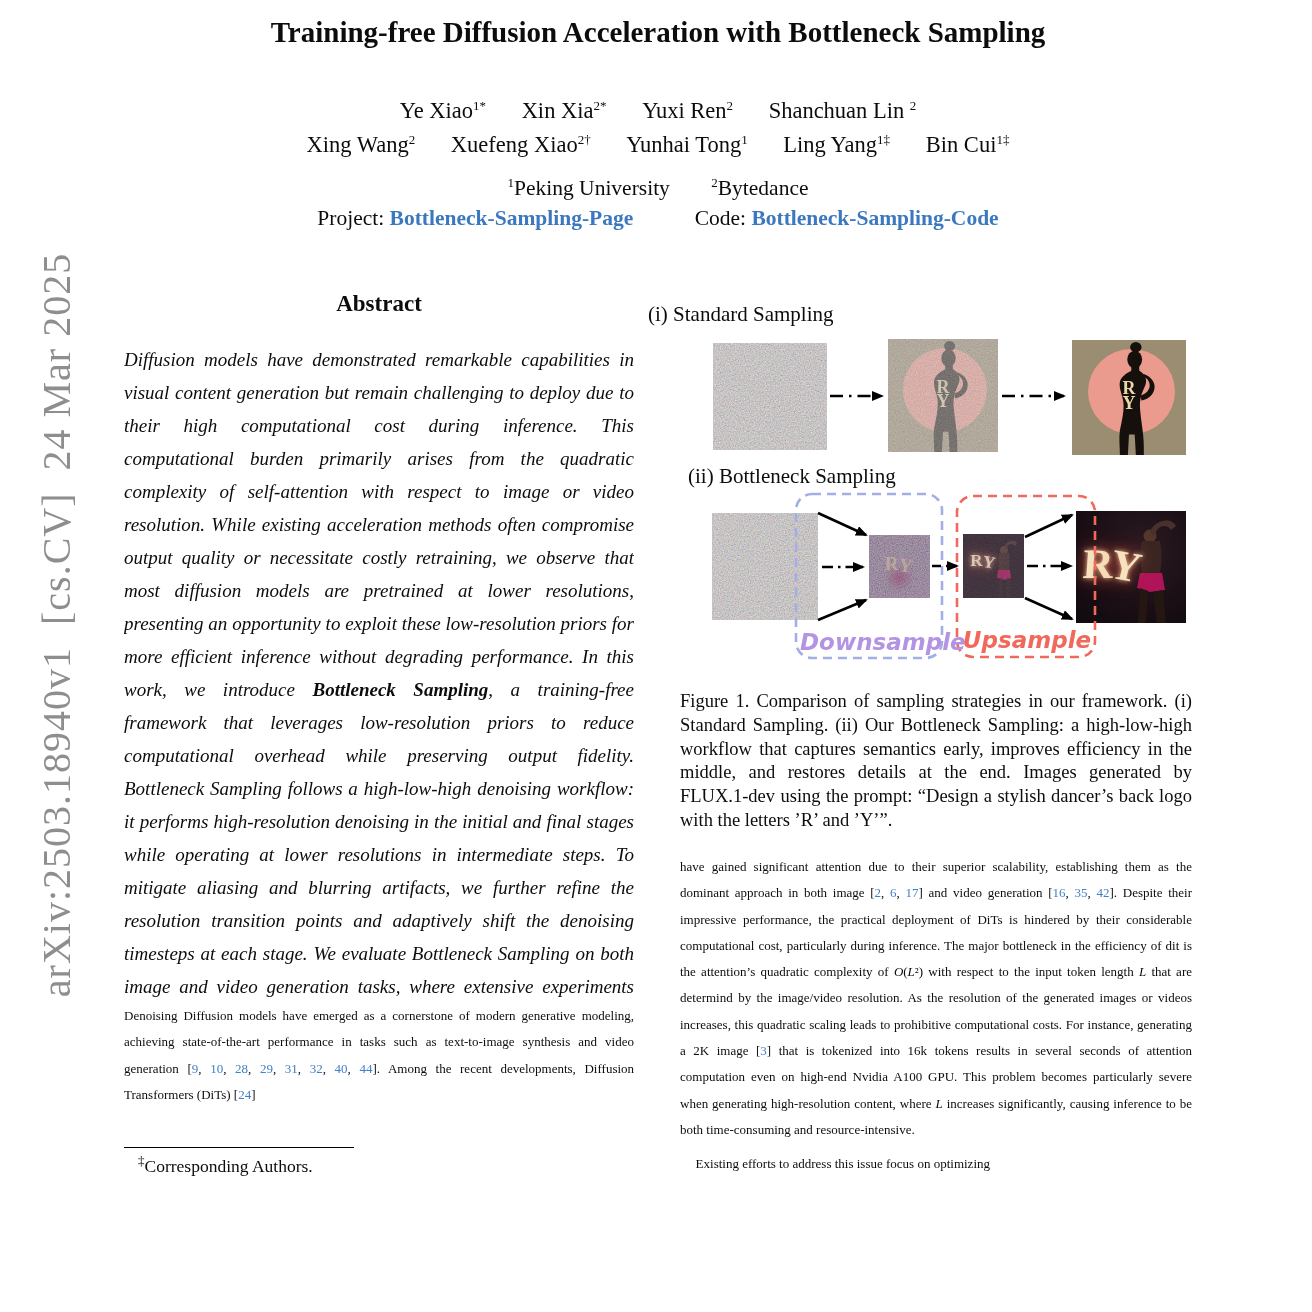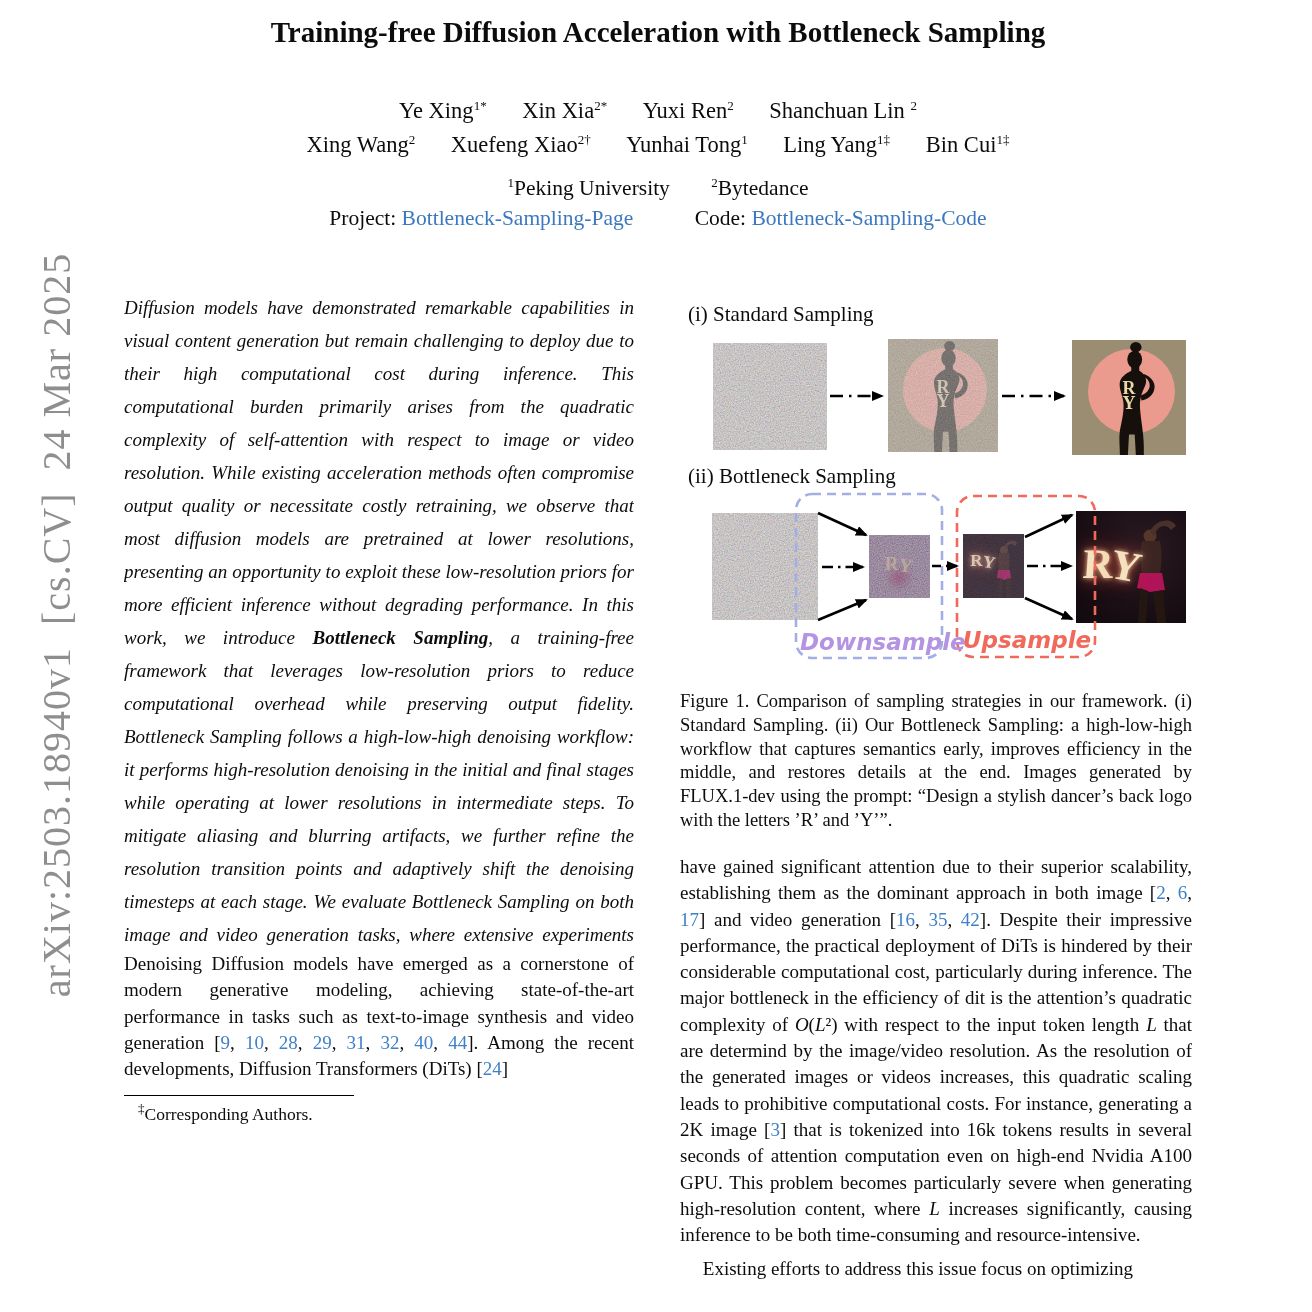--- a/index.html
+++ b/index.html
@@ -18,28 +18,28 @@
   .title{position:absolute;left:124px;top:16px;width:1068px;text-align:center;
          font-size:29px;font-weight:bold;}
   .authors{position:absolute;left:124px;width:1068px;text-align:center;font-size:22.5px;}
   .authors.l1{top:98px;} .authors.l2{top:132px;}
   .authors .author{margin:0 15px;white-space:nowrap;}
   .authors sup,.affils sup,.fnmark{font-size:13px;vertical-align:super;line-height:0;}
   .affils{position:absolute;left:124px;top:176px;width:1068px;text-align:center;font-size:21.5px;}
   .affils .affil{margin:0 18px;white-space:nowrap;}
   .linkline{position:absolute;left:124px;top:206px;width:1068px;text-align:center;font-size:21.5px;}
   .linkline .grp{margin:0 28px;white-space:nowrap;}
-  .extlink{color:var(--link_blue);cursor:pointer;}
+  .extlink{color:var(--link_blue);cursor:pointer;font-weight:bold;}
   
   .left-col{position:absolute;left:124px;top:291px;width:510px;height:1021px;overflow:hidden;}
   .abs-h{margin:0 0 26px 0;text-align:center;font-size:23px;font-weight:bold;}
   .abs-text{height:660px;overflow:hidden;font-style:italic;font-size:19px;line-height:33px;
             text-align:justify;}
   .intro-h{margin:52px 0 22px 0;font-size:23px;font-weight:bold;}
-  .body-text{font-size:19px;line-height:26.3px;text-align:justify;}
+  .body-text{font-size:13px;line-height:26.3px;text-align:justify;}
   .intro-text{height:140px;overflow:hidden;}
   .footnotes{margin-top:4px;font-size:17.5px;line-height:25px;}
   .fn-rule{width:230px;border-top:1.5px solid #000;margin-bottom:6px;}
   .footnotes .fn{text-indent:14px;}
   .cite{color:var(--citation_blue);cursor:pointer;}
   
   .fig-label{position:absolute;font-size:21px;}
   .fig-img{position:absolute;overflow:hidden;z-index:1;}
   .noisefill{position:absolute;inset:0;width:100%;height:100%;display:block;}
   .scene{position:absolute;inset:0;background:var(--scene_bg_tan);}
@@ -95,21 +95,21 @@
   </defs>
 </svg>
 
 <div class="page">
 
   <div class="banner">arXiv:2503.18940v1  [cs.CV]  24 Mar 2025</div>
 
   <div class="title">Training-free Diffusion Acceleration with Bottleneck Sampling</div>
 
   <div class="authors l1">
-    <span class="author"><span>Ye Xing</span><sup>1*</sup></span>
+    <span class="author"><span>Ye Xiao</span><sup>1*</sup></span>
     <span class="author"><span>Xin Xia</span><sup>2*</sup></span>
     <span class="author"><span>Yuxi Ren</span><sup>2</sup></span>
     <span class="author"><span>Shanchuan Lin</span> <sup>2</sup></span>
   </div>
   <div class="authors l2">
     <span class="author"><span>Xing Wang</span><sup>2</sup></span>
     <span class="author"><span>Xuefeng Xiao</span><sup>2†</sup></span>
     <span class="author"><span>Yunhai Tong</span><sup>1</sup></span>
     <span class="author"><span>Ling Yang</span><sup>1‡</sup></span>
     <span class="author"><span>Bin Cui</span><sup>1‡</sup></span>
@@ -119,29 +119,30 @@
     <span class="affil"><sup>1</sup><span>Peking University</span></span>
     <span class="affil"><sup>2</sup><span>Bytedance</span></span>
   </div>
 
   <div class="linkline">
     <span class="grp"><span>Project:</span> <span class="extlink">Bottleneck-Sampling-Page</span></span>
     <span class="grp"><span>Code:</span> <span class="extlink">Bottleneck-Sampling-Code</span></span>
   </div>
 
   <div class="left-col">
+    <div class="abs-h">Abstract</div>
     <div class="abs-text">Diffusion models have demonstrated remarkable capabilities in visual content generation but remain challenging to deploy due to their high computational cost during inference. This computational burden primarily arises from the quadratic complexity of self-attention with respect to image or video resolution. While existing acceleration methods often compromise output quality or necessitate costly retraining, we observe that most diffusion models are pretrained at lower resolutions, presenting an opportunity to exploit these low-resolution priors for more efficient inference without degrading performance. In this work, we introduce <b>Bottleneck Sampling</b>, a training-free framework that leverages low-resolution priors to reduce computational overhead while preserving output fidelity. Bottleneck Sampling follows a high-low-high denoising workflow: it performs high-resolution denoising in the initial and final stages while operating at lower resolutions in intermediate steps. To mitigate aliasing and blurring artifacts, we further refine the resolution transition points and adaptively shift the denoising timesteps at each stage. We evaluate Bottleneck Sampling on both image and video generation tasks, where extensive experiments demonstrate that it accelerates inference by up to 3× for image generation and 2.5× for video generation, all while maintaining output quality comparable to the standard full-resolution sampling process across multiple evaluation metrics.</div>
     <div class="body-text intro-text">Denoising Diffusion models have emerged as a cornerstone of modern generative modeling, achieving state-of-the-art performance in tasks such as text-to-image synthesis and video generation [<span class="cite">9</span>, <span class="cite">10</span>, <span class="cite">28</span>, <span class="cite">29</span>, <span class="cite">31</span>, <span class="cite">32</span>, <span class="cite">40</span>, <span class="cite">44</span>]. Among the recent developments, Diffusion Transformers (DiTs) [<span class="cite">24</span>]</div>
     <div class="footnotes">
       <div class="fn-rule"></div>
       <div class="fn"><sup class="fnmark">‡</sup><span>Corresponding Authors.</span></div>
     </div>
   </div>
 
-  <div class="fig-label" style="left:688px;top:302px;">(i) Standard Sampling</div>
+  <div class="fig-label" style="left:648px;top:302px;">(i) Standard Sampling</div>
 
   <div class="fig-img" style="left:713px;top:343px;width:114px;height:107px;">
     <svg class="noisefill" preserveAspectRatio="none">
         <rect width="100%" height="100%" filter="url(#noiseLight)"></rect>
       </svg>
   </div>
 
   <div class="fig-img" style="left:888px;top:339px;width:110px;height:113px;">
     <div class="scene">
       <div class="circle"></div>

